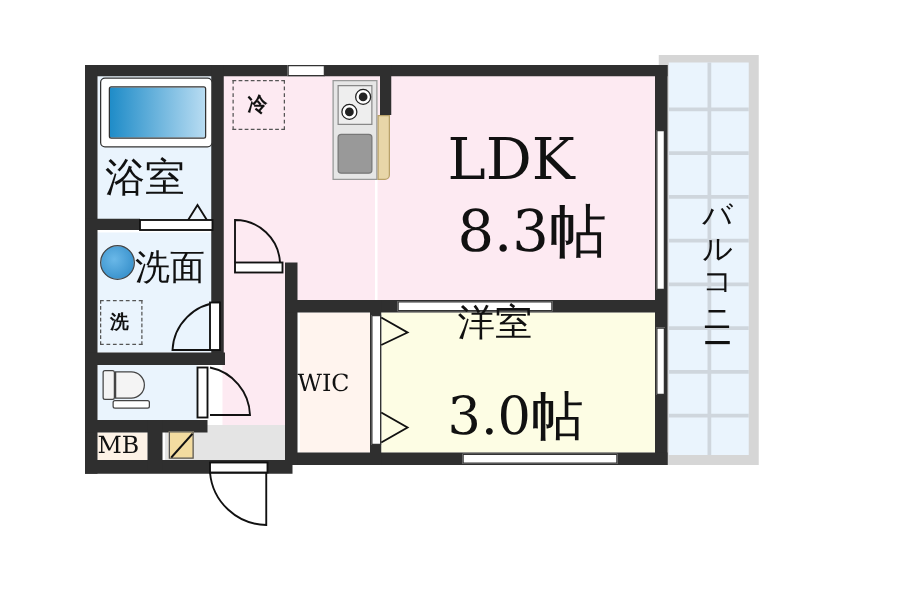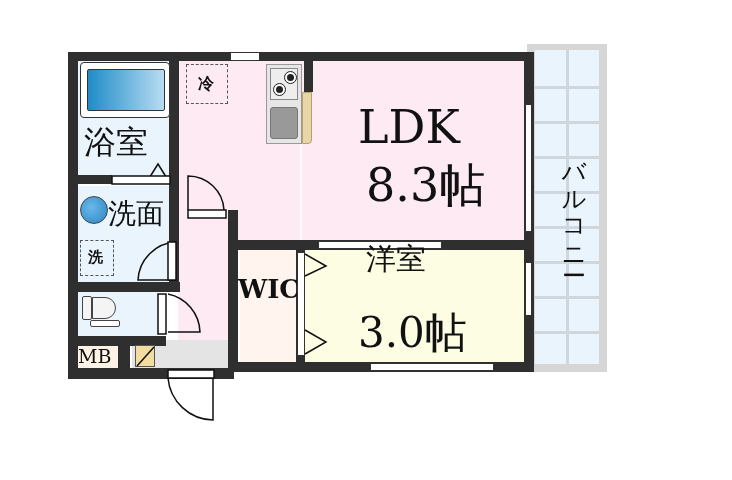--- a/index.html
+++ b/index.html
@@ -87,21 +87,21 @@
     <div class="abs" style="left:3px;top:15px;width:11px;height:11px;border-radius:50%;background:#222;border:2px solid #fff;outline:1px solid #222;"></div>
   </div>
   <div class="abs" style="left:3px;top:42px;width:28px;height:32px;border:1px solid #777;background:#999;border-radius:3px;"></div>
 </div>
 <div class="abs" style="left:302px;top:92px;width:10px;height:52px;background:#e8d6a8;border:1px solid #b9a26a;border-radius:0 0 4px 0;"></div>
 <div class="abs" style="left:300px;top:144px;width:2px;height:96px;background:#fff;"></div>
 
 <div class="lbl" style="left:358px;top:104px;font-size:46px;">LDK</div>
 <div class="lbl" style="left:346px;top:162px;font-size:46px;margin-left:20px;">8.3帖</div>
 
-<div class="lbl" style="left:238px;top:276px;font-size:26px;font-weight:bold;">WIC</div>
+<div class="lbl" style="left:238px;top:298px;font-size:19px;">WIC</div>
 <div class="abs" style="left:297px;top:252px;width:8px;height:104px;background:#fff;border:1px solid #333;"></div>
 
 <div class="lbl" style="left:366px;top:244px;font-size:30px;">洋室</div>
 <div class="lbl" style="left:358px;top:312px;font-size:42px;">3.0帖</div>
 
 <svg class="abs" style="left:0;top:0;" width="732" height="480">
   <g fill="none" stroke="#111" stroke-width="1.5">
 
     <path d="M188 210 L188 176 A36 36 0 0 1 224 210"></path>
     <rect x="188" y="210" width="38" height="8" fill="#fff"></rect>

